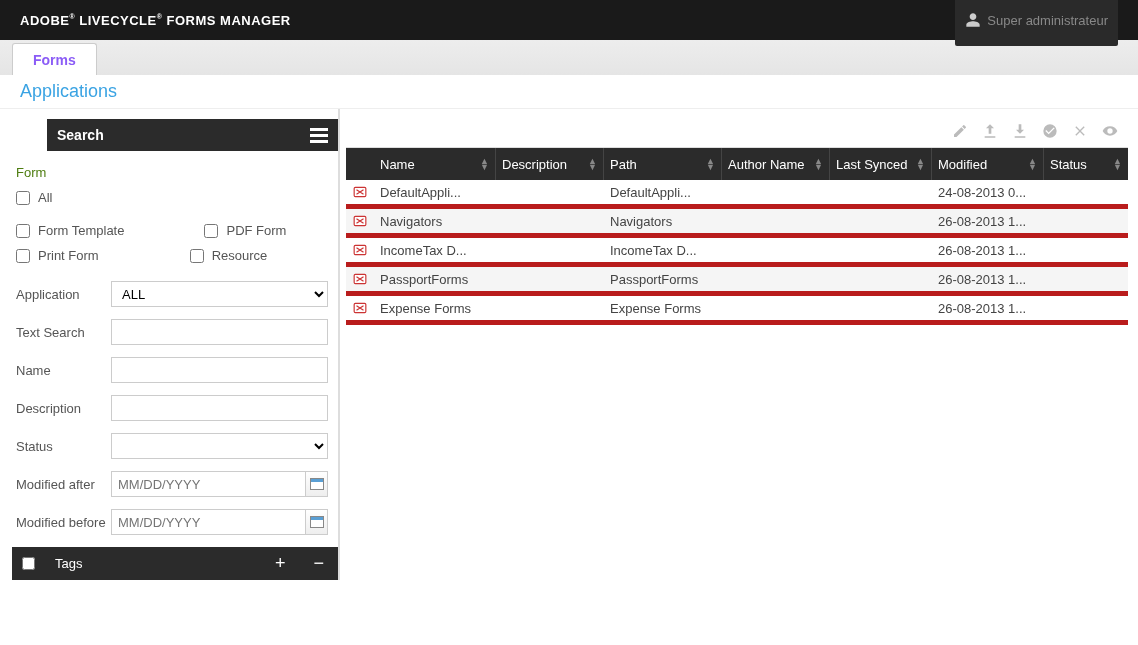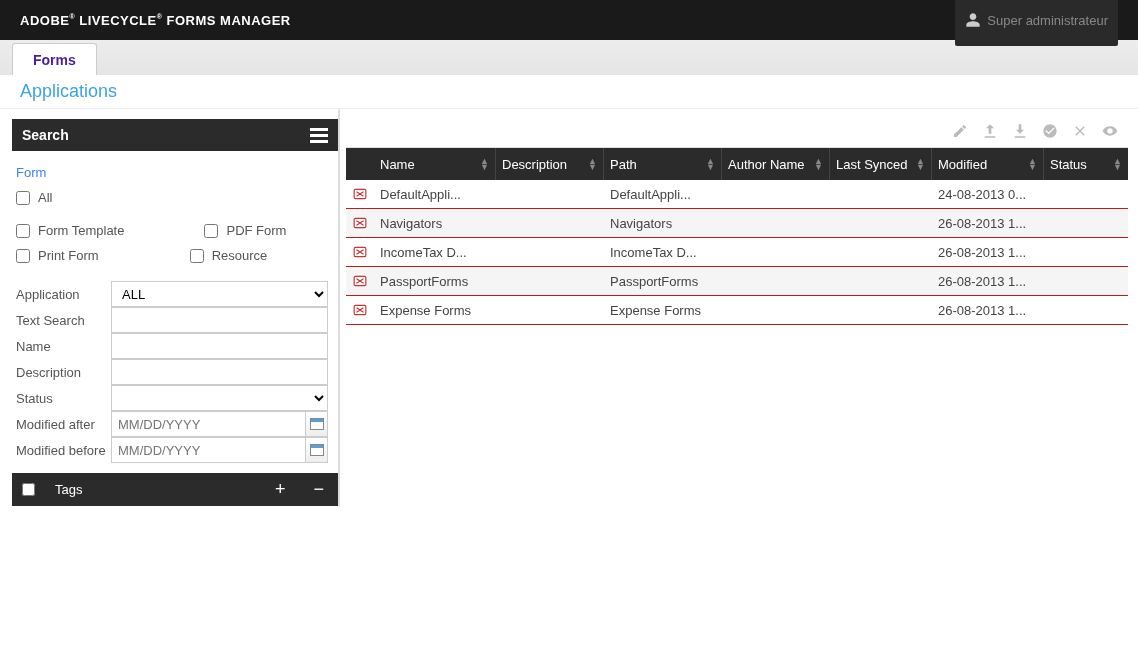--- a/index.html
+++ b/index.html
@@ -3,35 +3,35 @@
 <meta charset="utf-8">
 <style>
 * { box-sizing: border-box; margin: 0; padding: 0; }
 body { font-family: Arial, sans-serif; font-size: 13px; color: #333; background: #fff; width: 1138px; }
 .topbar { background: #1a1a1a; color: #fff; height: 40px; display: flex; align-items: center; justify-content: space-between; padding: 0 20px; }
 .brand { font-size: 13px; font-weight: bold; letter-spacing: 0.5px; }
 .brand sup { font-size: 7px; vertical-align: top; }
 .user-area { display: flex; align-items: center; gap: 6px; background: #2a2a2a; padding: 18px 10px; border-radius: 2px; color: #888; }
 .user-icon-svg { width: 16px; height: 16px; fill: #ccc; }
 .tabstrip { background: linear-gradient(#ededed,#e5e5e5); height: 35px; display: flex; align-items: flex-end; padding-left: 12px; }
-.tab { background: #fff; border: 1px solid #ccc; border-bottom: none; padding: 8px 20px 7px; color: #4c1d95; font-weight: bold; border-radius: 3px 3px 0 0; font-size: 14px; }
+.tab { background: #fff; border: 1px solid #ccc; border-bottom: none; padding: 8px 20px 7px; color: #8b5cf6; font-weight: bold; border-radius: 3px 3px 0 0; font-size: 14px; }
 .subbar { padding: 6px 20px; border-bottom: 1px solid #eee; }
 .subbar a { color: #3aa3e3; text-decoration: none; font-size: 18px; }
 .main { display: flex; }
 .side { width: 340px; border-right: 2px solid #ddd; padding: 10px 0 0 0; }
 .side-inner { margin: 0 0 0 12px; }
-.panel-head { background: #2b2b2b; color: #fff; padding: 8px 10px; display: flex; justify-content: space-between; align-items: center; font-weight: bold; font-size: 14px; }
+.panel-head { background: #2b2b2b; color: #fff; padding: 8px 10px; display: flex; justify-content: space-between; align-items: center; font-weight: bold; font-size: 14px; margin-left: 35px; }
 .ham { display: flex; flex-direction: column; gap: 3px; }
 .ham span { display: block; width: 18px; height: 3px; background: #fff; }
 .filters { padding: 14px 10px 0 4px; }
-.filters .lbl { color: #3b82f6; margin-bottom: 10px; display: block; }
+.filters .lbl { color: #4d7c0f; margin-bottom: 10px; display: block; }
 .chk-row { display: flex; gap: 80px; margin-bottom: 10px; }
 .chk { display: flex; align-items: center; gap: 8px; color: #555; }
 .chk input { width: 14px; height: 14px; }
-.field-row { display: flex; align-items: center; }
+.field-row { display: flex; align-items: center; margin-bottom: 12px; }
 .field-row .fl { width: 95px; color: #555; }
 .field-row input[type=text], .field-row select { flex: 1; height: 26px; border: 1px solid #ccc; padding: 0 6px; font-size: 13px; background: #fff; }
 .date-wrap { flex: 1; display: flex; }
 .date-wrap input { flex: 1; height: 26px; border: 1px solid #ccc; padding: 0 6px; font-size: 13px; color: #888; }
 .cal-btn { width: 22px; height: 26px; border: 1px solid #ccc; border-left: none; background: linear-gradient(#fff,#eee); display: flex; align-items: center; justify-content: center; cursor: pointer; }
 .cal-icon { width: 14px; height: 12px; background: linear-gradient(to bottom, #5a9fd4 0%, #5a9fd4 30%, #fff 30%, #fff 100%); border: 1px solid #888; position: relative; }
 .tags-head { background: #2b2b2b; color: #fff; padding: 6px 10px; display: flex; align-items: center; gap: 20px; margin-top: 10px; }
 .tags-head .spacer { flex: 1; }
 .tags-head .pm { color: #fff; font-size: 18px; cursor: pointer; padding: 0 4px; }
 .content { flex: 1; padding: 10px 10px 0 6px; }
@@ -42,21 +42,21 @@
 .col:last-child { border-right: none; }
 .col .sort { font-size: 9px; color: #888; display: flex; flex-direction: column; line-height: 6px; }
 .c-icon { width: 28px; flex: 0 0 28px; border-right: none; }
 .c-name { width: 122px; }
 .c-desc { width: 108px; }
 .c-path { width: 118px; }
 .c-author { width: 108px; }
 .c-sync { width: 102px; }
 .c-mod { width: 112px; }
 .c-status { flex: 1; }
-.grid-row { display: flex; height: 29px; align-items: center; border-bottom: 1px solid #b91c1c; }
+.grid-row { display: flex; height: 29px; align-items: center; border-bottom: 5px solid #b91c1c; }
 .grid-row:nth-child(even) { background: #f5f5f5; }
 .grid-row .cell { padding: 0 6px; overflow: hidden; white-space: nowrap; text-overflow: ellipsis; color: #444; }
 .row-icon { width: 14px; height: 14px; }
 .row-icon-wrap { width: 28px; flex: 0 0 28px; display: flex; justify-content: center; }
 </style>
 </head>
 <body>
 
 <div class="topbar">
   <div class="brand">

